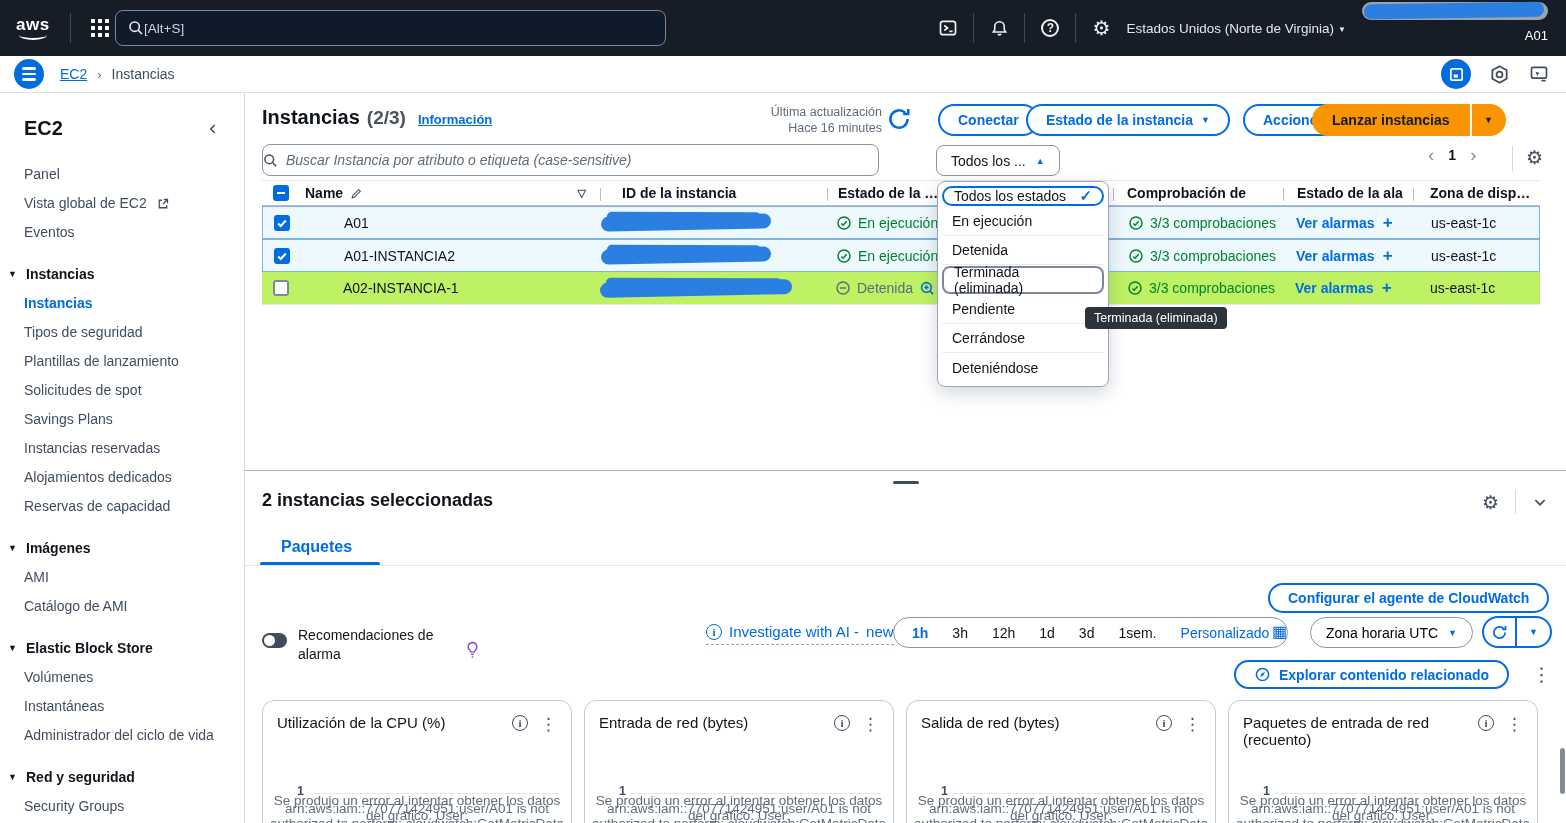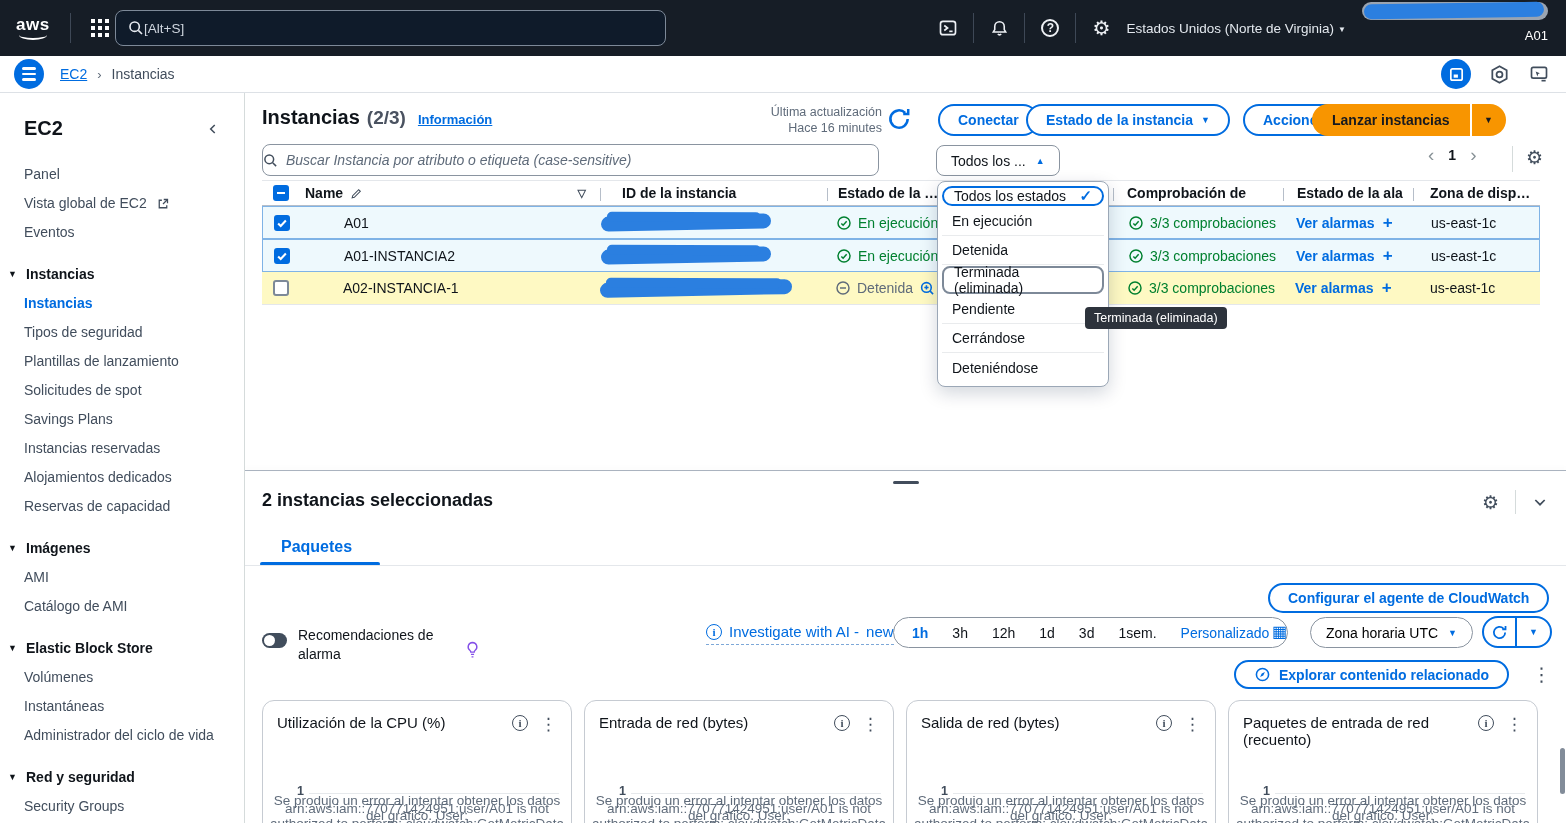--- a/index.html
+++ b/index.html
@@ -87,21 +87,21 @@
   .th.first { padding-left:0; }
   .th .cdiv { position:absolute; left:0; top:3px; width:1px; height:18px; background:#b6bec9; }
   .th-name { display:flex; align-items:center; gap:7px; padding-left:5px; }
   .th-name .sort { position:absolute; right:14px; color:#414d5c; font-size:11px; }
   .th-ellip { text-overflow:ellipsis; }
   .th-id { padding-left:22px; }
   .th-state { padding-left:11px; max-width:112px; text-overflow:ellipsis; }
   .th-checks { padding-left:14px; }
   .th-alarm { padding-left:14px; max-width:125px; }
   .th-az { padding-left:17px; max-width:122px; text-overflow:ellipsis; }
-  .trow { display:grid; grid-template-columns:38px 300px 227px 286px 170px 130px 1fr; height:33px; align-items:center; font-size:14px; border-bottom:1px solid #e4e7eb; background:#fef9c3; }
+  .trow { display:grid; grid-template-columns:38px 300px 227px 286px 170px 130px 1fr; height:33px; align-items:center; font-size:14px; border-bottom:1px solid #e4e7eb; background:#bef264; }
   .trow.selected { background:#eef9fd; border:1px solid #7fb3e6; border-bottom:1px solid #7fb3e6; }
   .cbx { width:16px; height:16px; border:2px solid #7d8998; border-radius:3px; margin-left:11px; background:#fff; display:flex; align-items:center; justify-content:center; }
   .trow.selected .cbx { background:#006ce0; border-color:#006ce0; }
   .cbx svg { display:none; }
   .trow.selected .cbx svg { display:block; }
   .hdr-cbx { width:16px; height:16px; border-radius:3px; margin-left:11px; background:#006ce0; display:flex; align-items:center; justify-content:center; }
   .hdr-cbx i { display:block; width:8px; height:2px; background:#fff; }
   .c-name { padding-left:43px; }
   .c-id { position:relative; }
   .redact { position:relative; display:block; margin-left:0px; width:170px; height:15px; background:#2b7fe0; border-radius:8px; transform:rotate(-1.2deg); }

